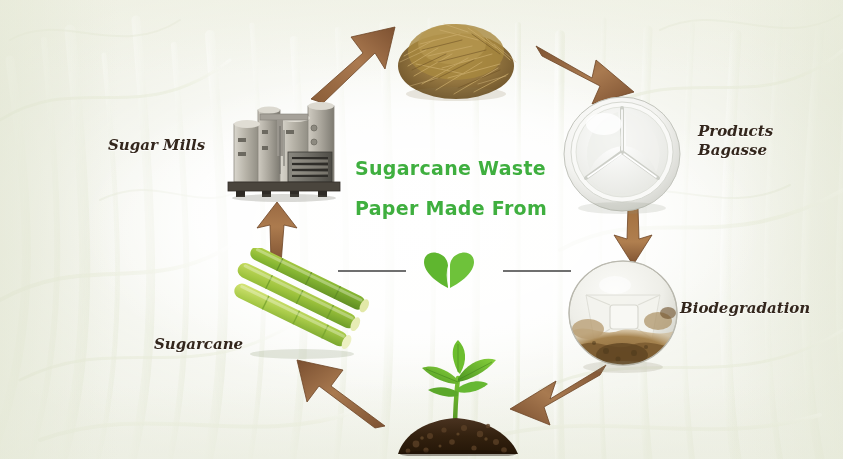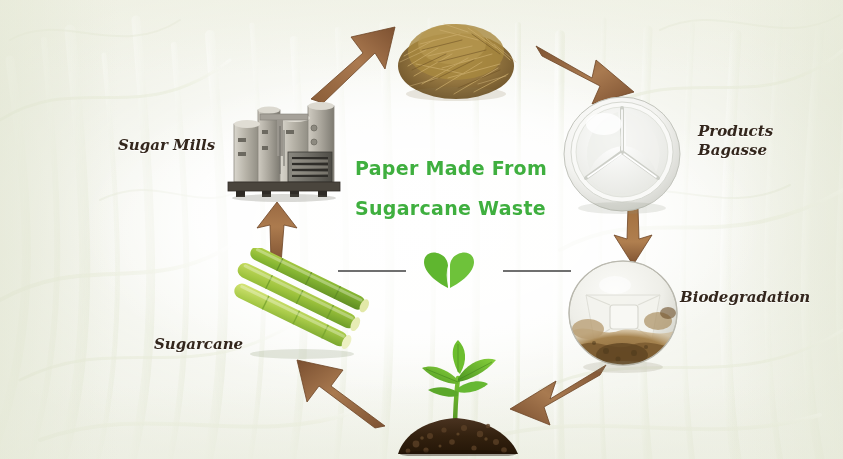--- a/index.html
+++ b/index.html
@@ -548,34 +548,34 @@
       <g fill="#2e2a25">
         <rect x="14" y="95" width="9" height="6"></rect>
         <rect x="40" y="95" width="9" height="6"></rect>
         <rect x="68" y="95" width="9" height="6"></rect>
         <rect x="96" y="95" width="9" height="6"></rect>
       </g>
       <ellipse cx="62" cy="102" rx="52" ry="4" fill="#6d6a60" opacity="0.25"></ellipse>
     </svg>
   </div>
 
-  <div class="label" style="left:118px; top:136px;">Sugar Mills</div>
+  <div class="label" style="left:108px; top:136px;">Sugar Mills</div>
 
   <div class="label two-line" style="left:698px; top:122px;">
     <div>Products</div>
     <div>Bagasse</div>
   </div>
 
-  <div class="label" style="left:680px; top:288px;">Biodegradation</div>
+  <div class="label" style="left:680px; top:299px;">Biodegradation</div>
 
   <div class="label" style="left:154px; top:303px;margin-top:32px;">Sugarcane</div>
 
   <div class="center-title">
+    <div class="line">Sugarcane Waste</div>
     <div class="line">Paper Made From</div>
-    <div class="line">Sugarcane Waste</div>
   </div>
 
   <div class="rule left"></div>
   <div class="rule right"></div>
 
   <svg class="emblem" viewBox="0 0 58 42">
     <path d="M28 40 C 16 34, 4 24, 4 14 C 4 6, 12 2, 20 6 C 25 8, 28 13, 28 18 Z" fill="#5fb62f"></path>
     <path d="M30 40 C 42 34, 54 24, 54 14 C 54 6, 46 2, 38 6 C 33 8, 30 13, 30 18 Z" fill="#6ec23a"></path>
     <path d="M29 40 C 27 30, 27 22, 29 17" stroke="#ffffff" stroke-width="1.6" fill="none" opacity="0.85"></path>
   </svg>

